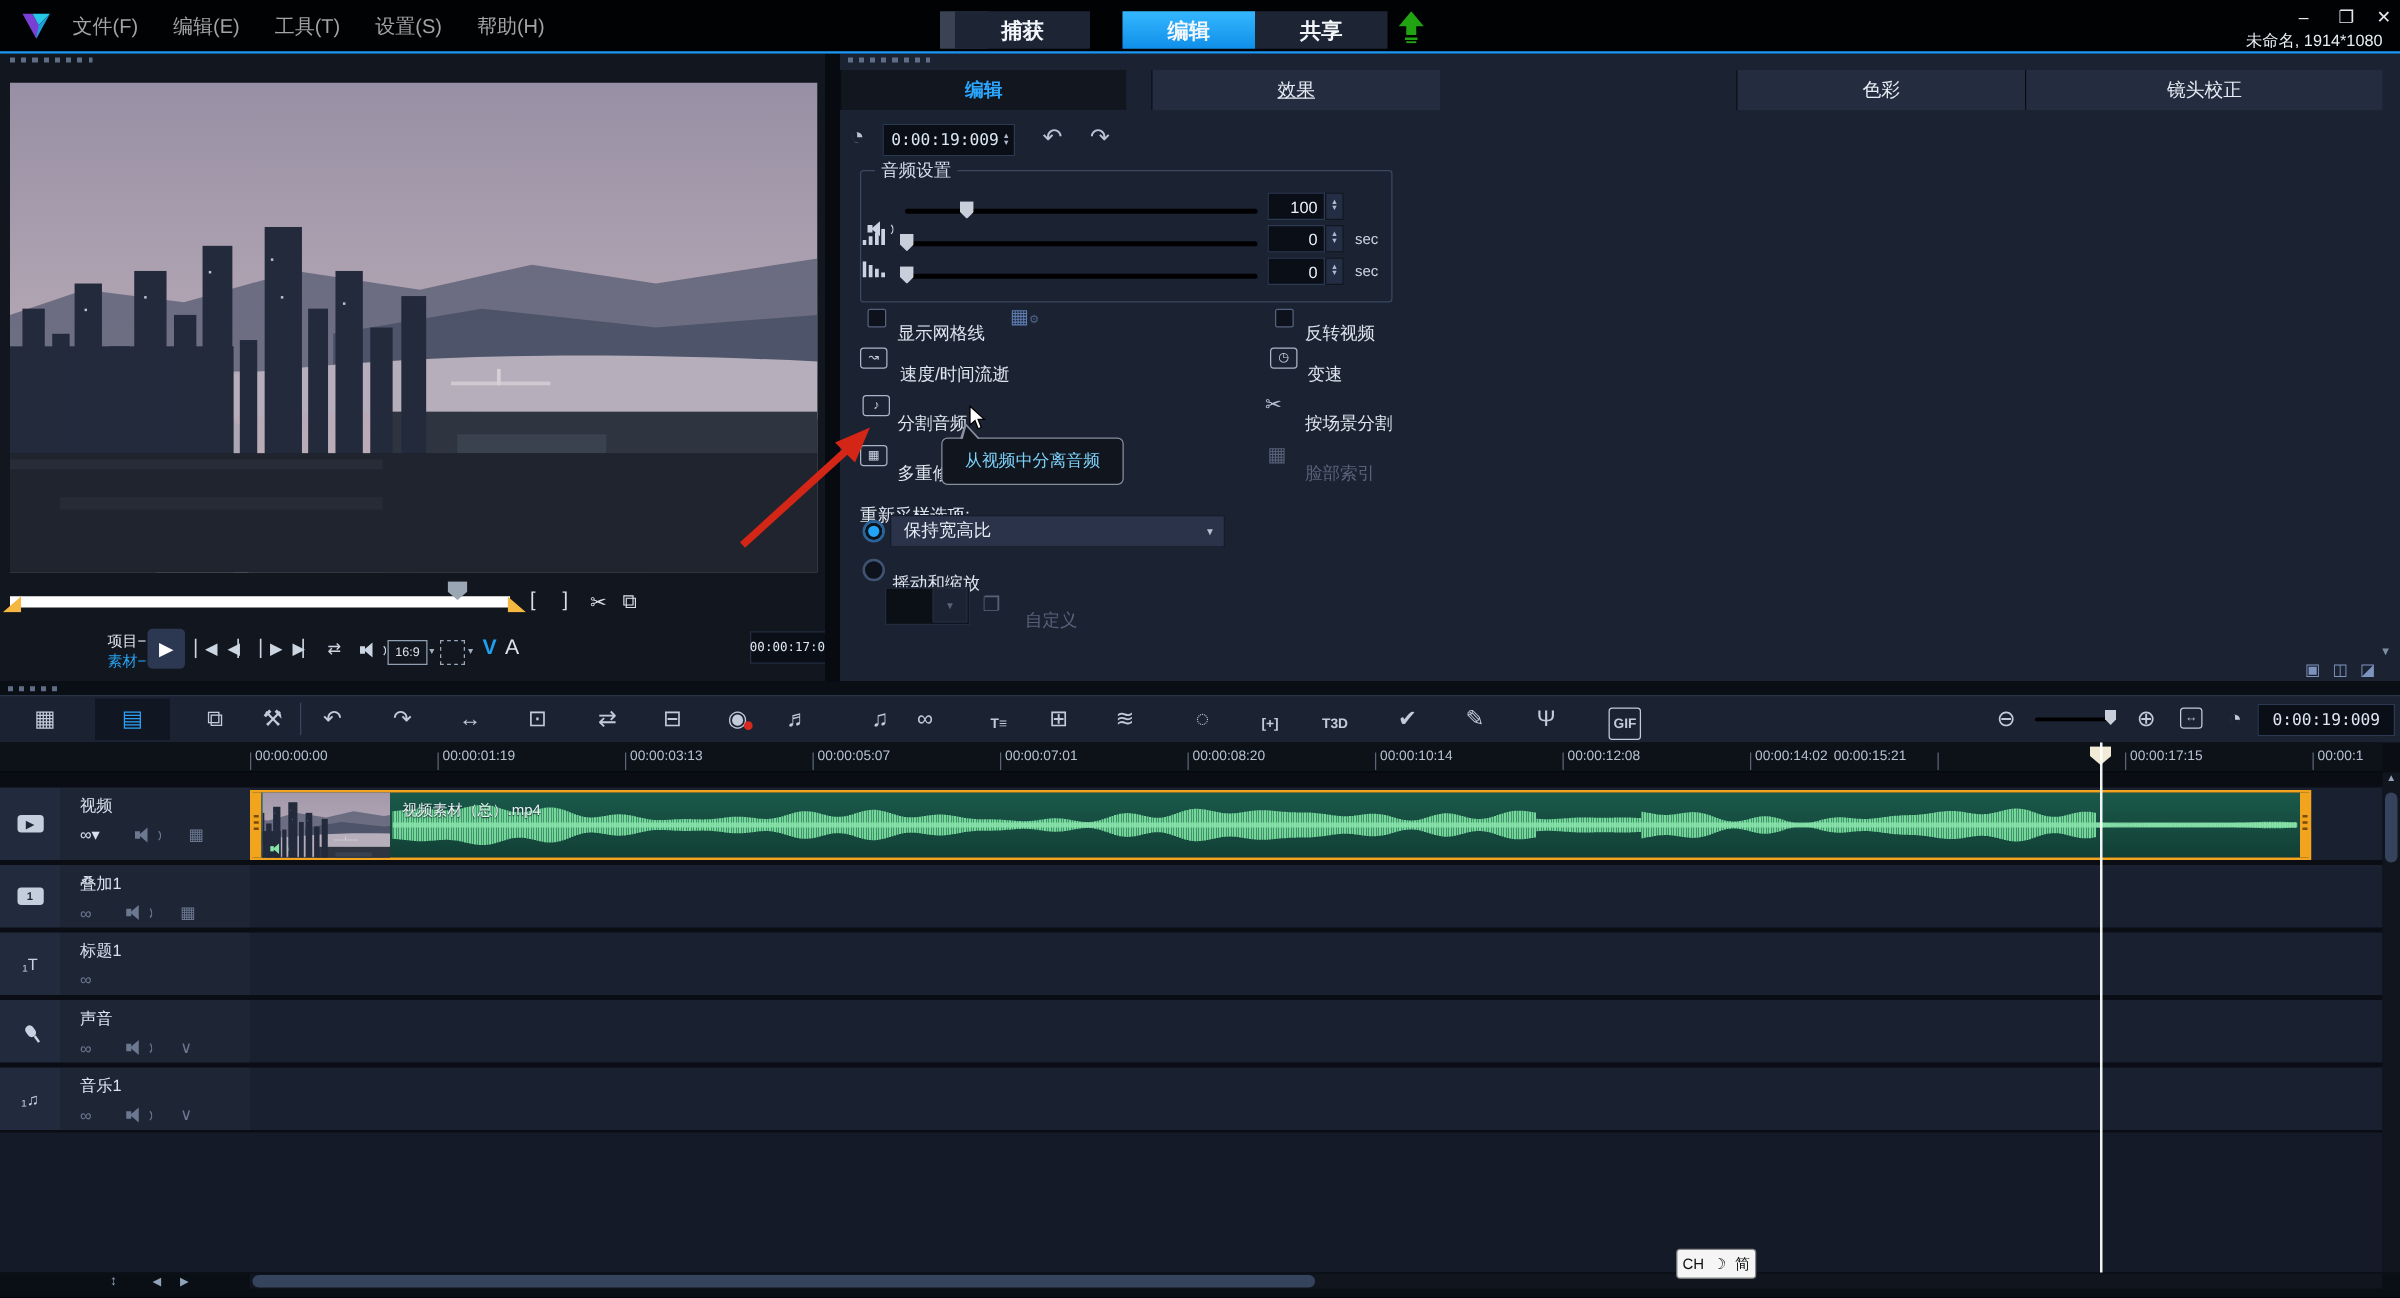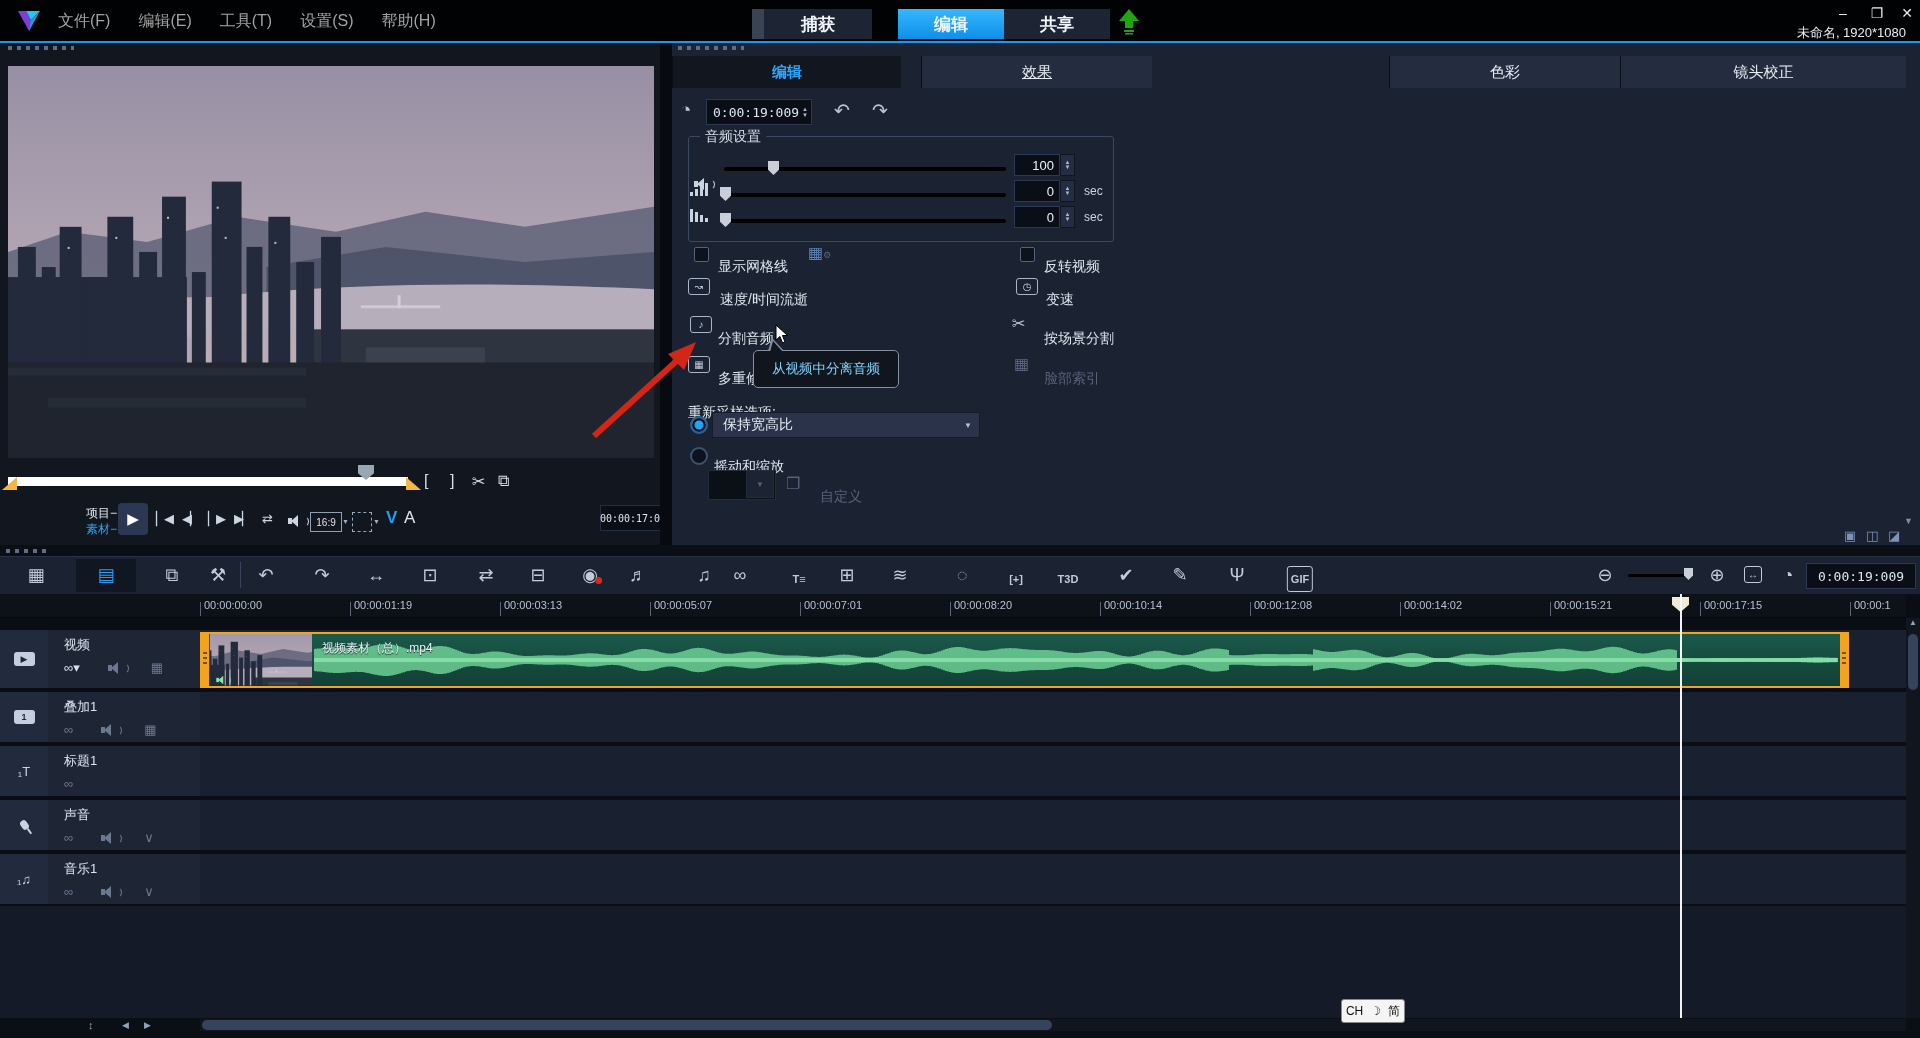--- a/index.html
+++ b/index.html
@@ -156,21 +156,21 @@
     <div class="navtab" style="left:1004px;width:106px">共享</div>
     <svg class="abs" style="left:1118px;top:9px" width="22" height="26">
       <polygon points="11,0 21,12 15,12 15,19 7,19 7,12 1,12" fill="#21a412"></polygon>
       <rect x="6" y="21" width="10" height="2" fill="#21a412"></rect>
         <rect x="7" y="24" width="8" height="1.5" fill="#21a412"></rect>
     </svg>
     <span class="winbtn" style="left:1832px">–</span>
     <span class="winbtn" style="left:1866px">❐</span>
     <span class="winbtn" style="left:1896px">✕</span>
   </div>
-  <div class="abs" style="right:14px;top:24px;font-size:13px;color:#e8edf3">未命名, 1920*1080</div>
+  <div class="abs" style="right:14px;top:24px;font-size:13px;color:#e8edf3">未命名, 1914*1080</div>
   <div class="abs" id="blueline"></div>
 
   
   <div class="abs" id="pvpanel"></div>
   <div class="abs dots" style="left:8px;top:46px;width:66px"></div>
   <svg class="abs" style="left:8px;top:66px" width="646" height="392" viewBox="0 0 650 390" preserveAspectRatio="none">
       <use href="#scene"></use>
     </svg>
   
   <div class="abs" style="left:8px;top:477px;width:400px;height:9px;background:#fff"></div>
@@ -370,21 +370,21 @@
       <div class="rlab" style="left: 804px;">00:00:07:01</div>
       <div class="rtick" style="left: 950px;"></div>
       <div class="rlab" style="left: 954px;">00:00:08:20</div>
       <div class="rtick" style="left: 1100px;"></div>
       <div class="rlab" style="left: 1104px;">00:00:10:14</div>
       <div class="rtick" style="left: 1250px;"></div>
       <div class="rlab" style="left: 1254px;">00:00:12:08</div>
       <div class="rtick" style="left: 1400px;"></div>
       <div class="rlab" style="left: 1404px;">00:00:14:02</div>
       <div class="rtick" style="left: 1550px;"></div>
-      <div class="rlab" style="left: 1554px;">00:00:15:21</div>
+      <div class="rlab" style="left: 1467px;">00:00:15:21</div>
       <div class="rtick" style="left: 1700px;"></div>
       <div class="rlab" style="left: 1704px;">00:00:17:15</div>
       <div class="rtick" style="left: 1850px;"></div>
       <div class="rlab" style="left: 1854px;">00:00:1</div>
     </div>
   <div id="trackrows">
       <div class="trow abs" style="left: 0px; top: 630px; width: 200px; height: 58px;">
         <div class="hcell-i" style="">
           <span class="tbox">▶</span>
         </div>

